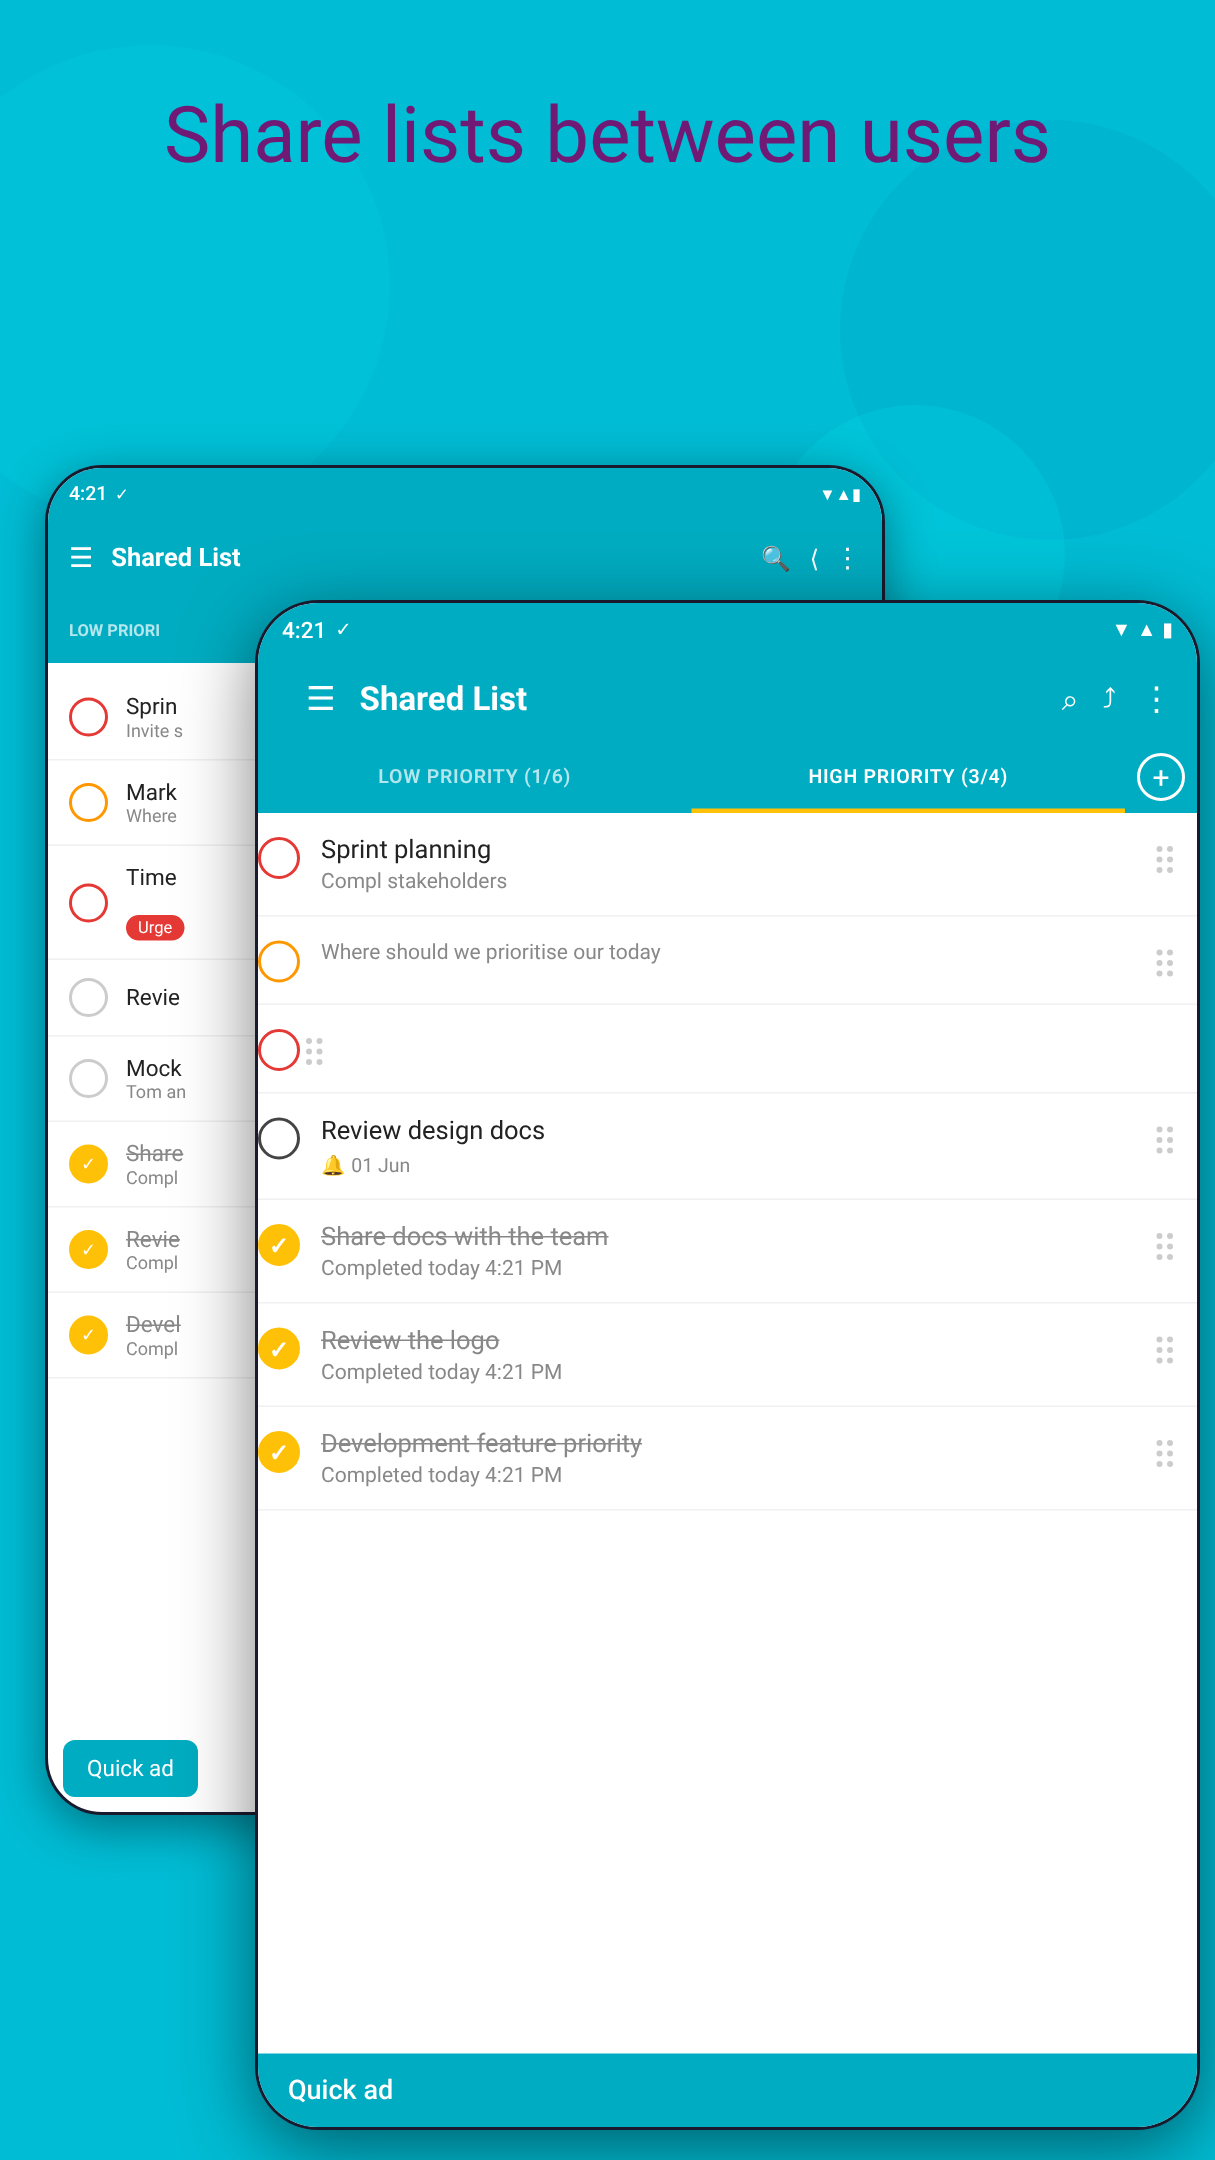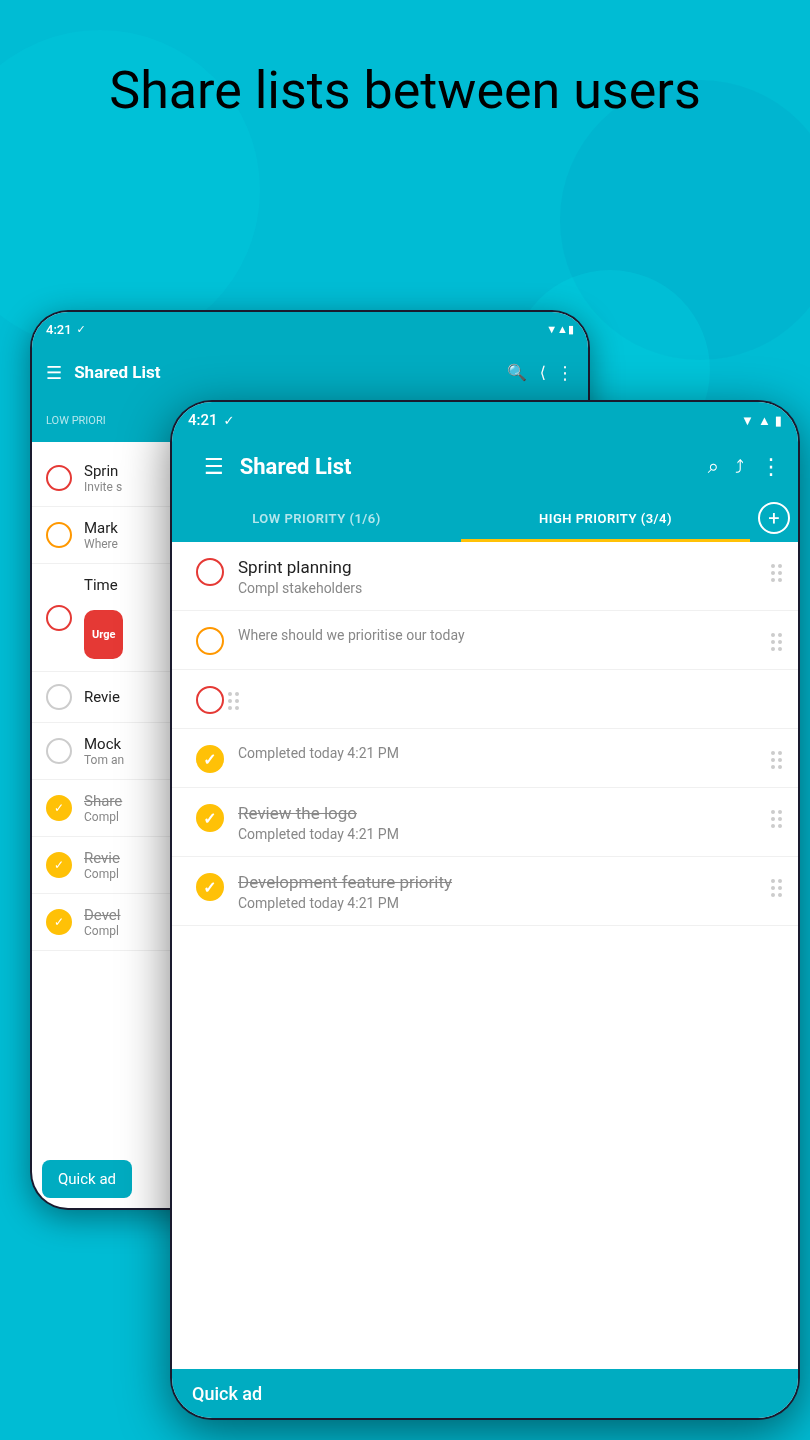--- a/index.html
+++ b/index.html
@@ -34,21 +34,21 @@
       top: 270px; right: 100px;
       background: rgba(0, 220, 230, 0.25);
     }
 
     
     .hero-title {
       position: absolute;
       top: 60px;
       left: 0; right: 0;
       text-align: center;
-      color: #000000;
+      color: #701a75;
       font-size: 52px;
       font-weight: 400;
       line-height: 1.2;
       z-index: 2;
       padding: 0 95px;
     }
 
     
     .phone-bg {
       position: absolute;
@@ -191,21 +191,21 @@
     
     .list {
       flex: 1;
       overflow-y: auto;
       background: white;
     }
 
     .list-item {
       display: flex;
       align-items: flex-start;
-      padding: 14px 12px 14px 24px;
+      padding: 14px 12px 14px 0;
       border-bottom: 1px solid #f0f0f0;
       cursor: pointer;
     }
 
     .item-circle {
       width: 28px; height: 28px;
       border-radius: 50%;
       border: 2.5px solid #ccc;
       flex-shrink: 0;
       margin-top: 2px;
@@ -345,22 +345,22 @@
     .bg-label {
       font-size: 11px;
       color: #ccc;
       padding: 6px 14px 2px;
       font-weight: 600;
       letter-spacing: 0.5px;
     }
     .bg-urgent { 
       display: inline-block;
       background: #E53935; color: white;
-      font-size: 11px; padding: 18px 8px;
-      border-radius: 10px; margin-top: 16px; font-weight: bold;
+      font-size: 11px; padding: 2px 8px;
+      border-radius: 10px; margin-top: 16px;
     }
     .bg-quick-add {
       position: absolute;
       bottom: 10px; left: 10px;
       background: #00ACC1;
       color: white;
       padding: 10px 16px;
       border-radius: 8px;
       font-size: 15px;
     }
@@ -382,21 +382,21 @@
       <span style="margin-left:auto;color:white;font-size:11px;">▼▲▮</span>
     </div>
     <div class="bg-app-bar">
       <span style="color:white;font-size:18px;">☰</span>
       <span style="color:white;font-size:17px;font-weight:700;margin-left:12px;">Shared List</span>
       <span style="margin-left:auto;color:white;font-size:16px;">🔍</span>
       <span style="color:white;font-size:16px;margin-left:12px;">⟨</span>
       <span style="color:white;font-size:18px;margin-left:10px;">⋮</span>
     </div>
     <div class="bg-tabs" style="background:#00ACC1;display:flex;align-items:center;padding:0 14px;">
-      <span style="color:rgba(255,255,255,0.7);font-size:11px;font-weight:400;">LOW PRIORI</span>
+      <span style="color:rgba(255,255,255,0.7);font-size:11px;font-weight:700;">LOW PRIORI</span>
     </div>
 
     <div class="bg-label"></div>
     <div class="bg-list-item">
       <div class="bg-circle-item red"></div>
       <div class="bg-item-text">
         <div class="bg-item-title">Sprin</div>
         <div class="bg-item-sub">Invite s</div>
       </div>
     </div>
@@ -547,27 +547,52 @@
               <div class="drag-dot"></div>
               <div class="drag-dot"></div>
             </div>
           <div class="drag-row">
               <div class="drag-dot"></div>
               <div class="drag-dot"></div>
             </div>
         </div>
       </div>
 
+      <div class="list-item">
+        <div class="item-circle dark"></div>
+        <div class="item-content">
+          <div class="item-title">Review design docs</div>
+          <div class="item-date">
+            <span>🔔</span>
+            <span>01 Jun</span>
+          </div>
+        </div>
+        <div class="drag-handle">
+          <div class="drag-row">
+              <div class="drag-dot"></div>
+              <div class="drag-dot"></div>
+            </div>
+          <div class="drag-row">
+              <div class="drag-dot"></div>
+              <div class="drag-dot"></div>
+            </div>
+          <div class="drag-row">
+              <div class="drag-dot"></div>
+              <div class="drag-dot"></div>
+            </div>
+        </div>
+      </div>
 
 
       <div class="list-item">
         <div class="item-circle checked">
           <span class="checkmark">✓</span>
         </div>
         <div class="item-content">
+          <div class="item-title strikethrough">Share docs with the team</div>
           <div class="item-subtitle">Completed today 4:21 PM</div>
         </div>
         <div class="drag-handle">
           <div class="drag-row">
               <div class="drag-dot"></div>
               <div class="drag-dot"></div>
             </div>
           <div class="drag-row">
               <div class="drag-dot"></div>
               <div class="drag-dot"></div>

